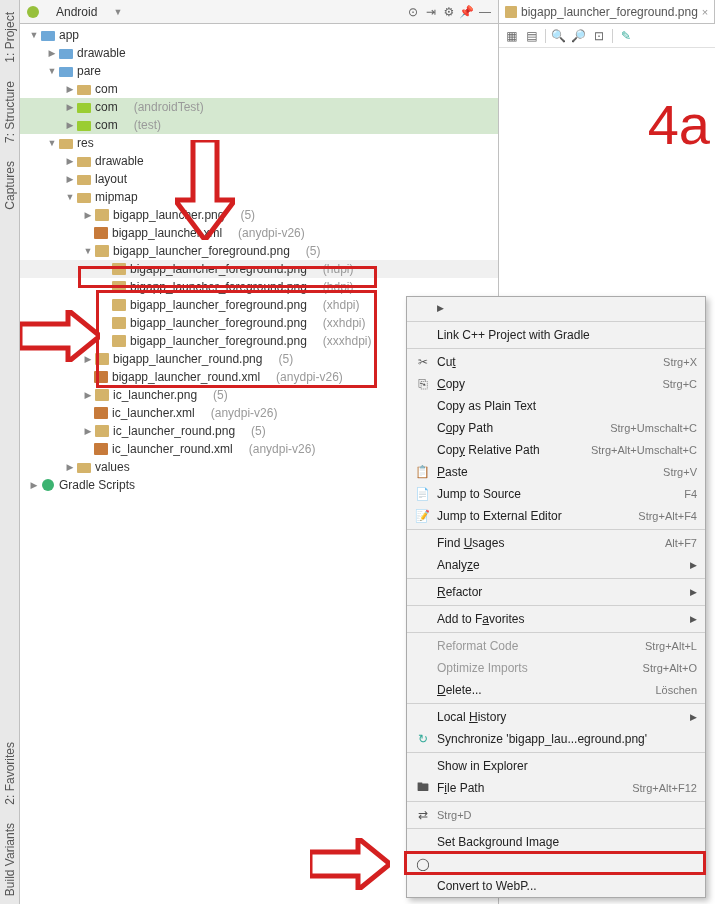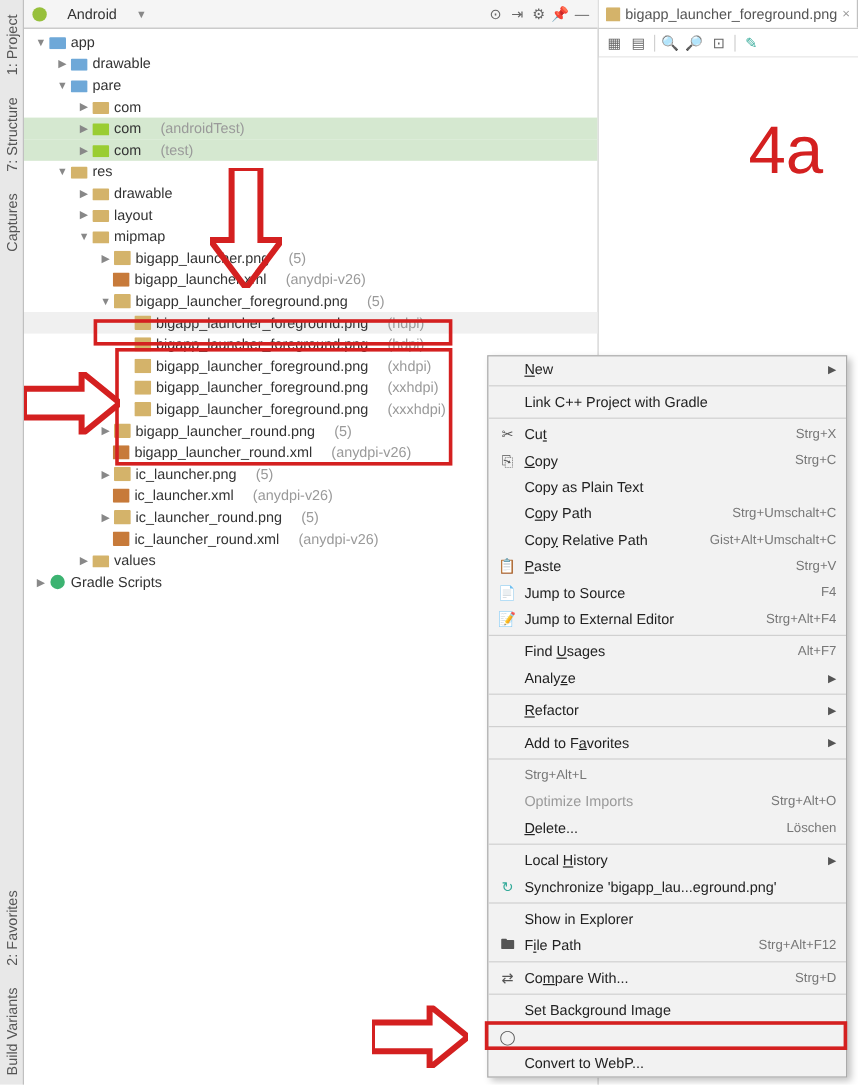--- a/index.html
+++ b/index.html
@@ -32,21 +32,21 @@
 
 
 .editor-panel { width: 216px; background: #fff; display: flex; flex-direction: column; }
 .editor-tabs { height: 24px; background: #f0f0f0; border-bottom: 1px solid #c0c0c0; display: flex; align-items: center; }
 .editor-tab { height: 100%; background: #fff; border-right: 1px solid #c0c0c0; display: flex; align-items: center; padding: 0 6px; gap: 4px; font-size: 11px; color: #555; }
 .editor-tab .close { color: #999; font-size: 11px; }
 .editor-toolbar { height: 24px; border-bottom: 1px solid #e0e0e0; display: flex; align-items: center; padding: 0 6px; gap: 6px; }
 .tb-icon { width: 14px; height: 14px; color: #666; display: flex; align-items: center; justify-content: center; cursor: pointer; }
 .tb-sep { width: 1px; height: 14px; background: #d0d0d0; }
 .editor-canvas { flex: 1; background: #fff; position: relative; }
-.annotation-4a { position: absolute; top: 44px; right: 29px; font-size: 56px; font-weight: 400; color: #d42020; font-family: Arial, sans-serif; }
+.annotation-4a { position: absolute; top: 44px; right: 5px; font-size: 56px; font-weight: 400; color: #d42020; font-family: Arial, sans-serif; }
 
 
 .context-menu { position: absolute; left: 406px; top: 296px; width: 300px; background: #f2f2f2; border: 1px solid #aaa; box-shadow: 3px 3px 6px rgba(0,0,0,0.25); z-index: 50; }
 .menu-item { height: 22px; display: flex; align-items: center; padding: 0 8px; gap: 6px; color: #222; cursor: pointer; }
 .menu-item.disabled { color: #9a9a9a; }
 .menu-item.highlight { background: #2f6dd0; color: #fff; }
 .menu-icon { width: 16px; height: 16px; display: flex; align-items: center; justify-content: center; color: #555; }
 .menu-label { flex: 1; }
 .menu-label u { text-decoration: underline; }
 .menu-shortcut { color: #777; font-size: 11px; }
@@ -398,21 +398,20 @@
     </div>
     <div class="editor-canvas">
       <div class="annotation-4a">4a</div>
     </div>
   </div>
 </div>
 
 <div class="context-menu">
   <div class="menu-item">
       <span class="menu-icon"></span>
-      <span class="menu-label"><u>N</u>ew</span>
       <span class="menu-submenu">▶</span>
     </div>
   <div class="menu-sep"></div>
   <div class="menu-item">
       <span class="menu-icon"></span>
       <span class="menu-label">Link C++ Project with Gradle</span>
     </div>
   <div class="menu-sep"></div>
   <div class="menu-item">
       <span class="menu-icon">✂</span>
@@ -429,21 +428,21 @@
       <span class="menu-label">Copy as Plain Text</span>
     </div>
   <div class="menu-item">
       <span class="menu-icon"></span>
       <span class="menu-label">C<u>o</u>py Path</span>
       <span class="menu-shortcut">Strg+Umschalt+C</span>
     </div>
   <div class="menu-item">
       <span class="menu-icon"></span>
       <span class="menu-label">Cop<u>y</u> Relative Path</span>
-      <span class="menu-shortcut">Gist+Alt+Umschalt+C</span>
+      <span class="menu-shortcut">Strg+Alt+Umschalt+C</span>
     </div>
   <div class="menu-item">
       <span class="menu-icon">📋</span>
       <span class="menu-label"><u>P</u>aste</span>
       <span class="menu-shortcut">Strg+V</span>
     </div>
   <div class="menu-item">
       <span class="menu-icon">📄</span>
       <span class="menu-label">Jump to Source</span>
       <span class="menu-shortcut">F4</span>
@@ -472,20 +471,21 @@
     </div>
   <div class="menu-sep"></div>
   <div class="menu-item">
       <span class="menu-icon"></span>
       <span class="menu-label">Add to F<u>a</u>vorites</span>
       <span class="menu-submenu">▶</span>
     </div>
   <div class="menu-sep"></div>
   <div class="menu-item disabled">
       <span class="menu-icon"></span>
+      <span class="menu-label">Reformat Code</span>
       <span class="menu-shortcut">Strg+Alt+L</span>
     </div>
   <div class="menu-item disabled">
       <span class="menu-icon"></span>
       <span class="menu-label">Optimize Imports</span>
       <span class="menu-shortcut">Strg+Alt+O</span>
     </div>
   <div class="menu-item">
       <span class="menu-icon"></span>
       <span class="menu-label"><u>D</u>elete...</span>
@@ -507,21 +507,20 @@
       <span class="menu-label">Show in Explorer</span>
     </div>
   <div class="menu-item">
       <span class="menu-icon">🖿</span>
       <span class="menu-label">F<u>i</u>le Path</span>
       <span class="menu-shortcut">Strg+Alt+F12</span>
     </div>
   <div class="menu-sep"></div>
   <div class="menu-item">
       <span class="menu-icon">⇄</span>
-      <span class="menu-label">Co<u>m</u>pare With...</span>
       <span class="menu-shortcut">Strg+D</span>
     </div>
   <div class="menu-sep"></div>
   <div class="menu-item">
       <span class="menu-icon"></span>
       <span class="menu-label">Set Background Image</span>
     </div>
   <div class="menu-item">
       <span class="menu-icon">◯</span>
     </div>

